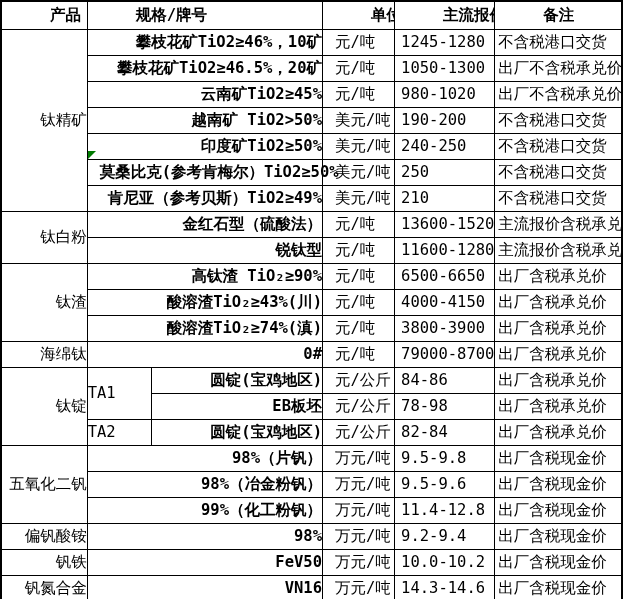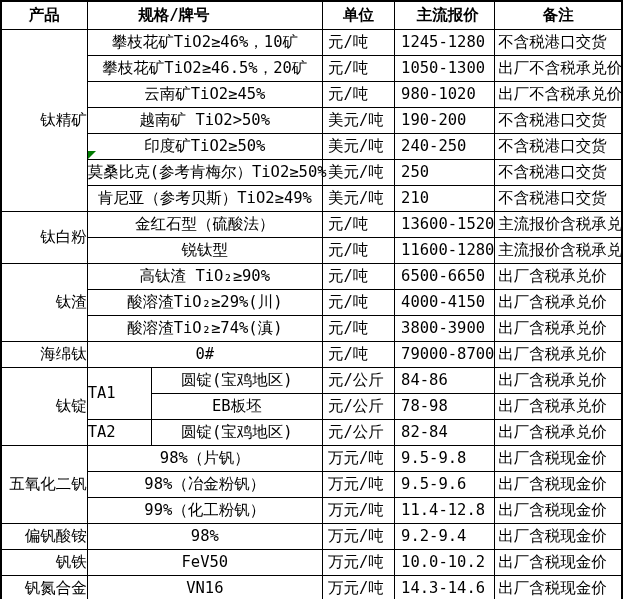--- a/index.html
+++ b/index.html
@@ -16,27 +16,27 @@
   }
   .price-table th,.price-table td{
     border:1px solid #000;
     padding:0;
     white-space:nowrap;
     overflow:hidden;
     vertical-align:middle;
     height:25px;
     line-height:1.1;
   }
-  .price-table thead th{font-weight:bold;height:27px;text-align:center;}
+  .price-table thead th{font-weight:bold;height:27px;text-align:left;padding-left:48px;}
   th.h-spec{padding-right:62px;}
   th.h-price{text-align:left;padding-left:6px;}
   td.product{text-align:right;}
   td.grade{text-align:left;}
-  td.spec{text-align:center;padding-left:0;}
-  td.unit{text-align:left;padding-left:5px;margin-left:31px;}
+  td.spec{text-align:right;padding-left:12px;font-weight:bold;}
+  td.unit{text-align:left;padding-left:12px;margin-left:31px;}
   td.price{text-align:left;padding-left:6px;}
   td.note{text-align:left;padding-left:3px;}
   td.marker-cell{position:relative;overflow:visible;margin-left:16px;}
   .comment-marker{
     position:absolute;top:-9px;left:0;
     width:0;height:0;
     border-top:8px solid #007b00;
     border-right:8px solid transparent;
   }
 </style>
@@ -124,21 +124,21 @@
     </tr>
 
     <tr>
       <td class="product" rowspan="3">钛渣</td>
       <td class="spec" colspan="2">高钛渣 TiO₂≥90%</td>
       <td class="unit">元/吨</td>
       <td class="price">6500-6650</td>
       <td class="note">出厂含税承兑价</td>
     </tr>
     <tr>
-      <td class="spec" colspan="2">酸溶渣TiO₂≥29%(川)</td>
+      <td class="spec" colspan="2">酸溶渣TiO₂≥43%(川)</td>
       <td class="unit">元/吨</td>
       <td class="price">4000-4150</td>
       <td class="note">出厂含税承兑价</td>
     </tr>
     <tr>
       <td class="spec" colspan="2">酸溶渣TiO₂≥74%(滇)</td>
       <td class="unit">元/吨</td>
       <td class="price">3800-3900</td>
       <td class="note">出厂含税承兑价</td>
     </tr>

